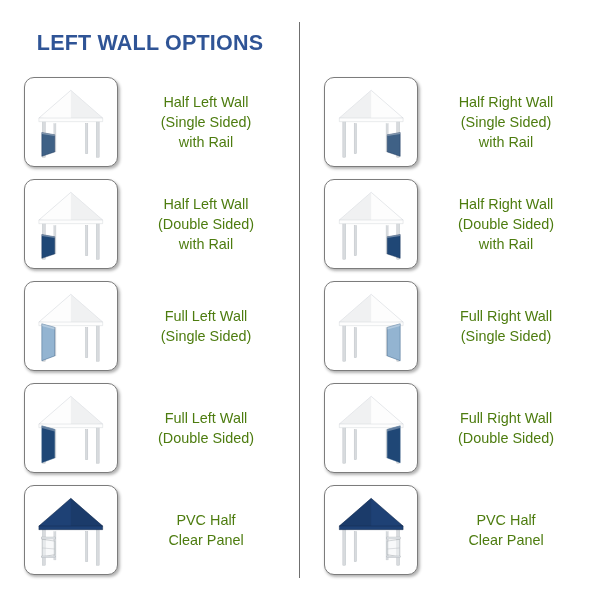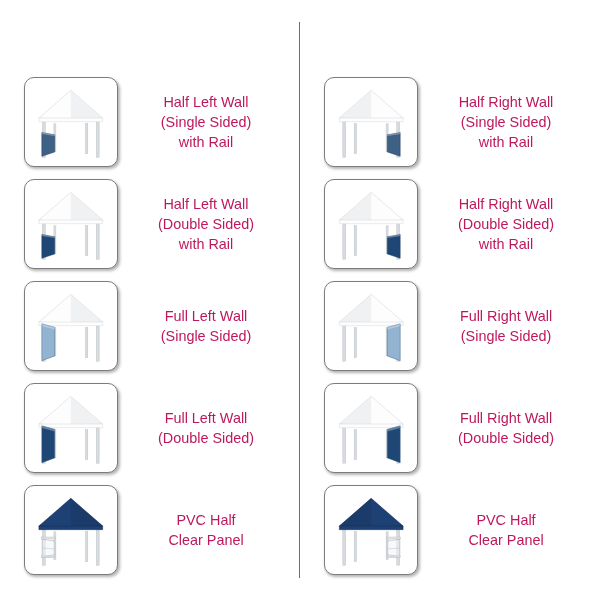--- a/index.html
+++ b/index.html
@@ -88,35 +88,36 @@
     width: 100%;
     height: 100%;
   }
 
   
   .row-label {
     flex: 1 1 auto;
     text-align: center;
     font-size: 14.4px;
     line-height: 20px;
-    color: #be185d;
+    color: #4d7c0f;
     padding-right: 10px;
     padding-left: 4px;
     white-space: pre-line;
     font-family: "Liberation Sans", sans-serif;
   }
 </style>
 </head>
 <body>
 
 <div class="page">
 
   <div class="divider"></div>
 
   <div class="column left">
+    <div class="col-title">LEFT WALL OPTIONS</div>
     <div class="rows">
         <div class="row">
           <div class="icon-card">
             <svg viewBox="0 0 100 100" preserveAspectRatio="xMidYMid meet" xmlns="http://www.w3.org/2000/svg">
               <g>
     <rect x="17.5" y="46" width="3.2" height="44" fill="#d8dbde" stroke="#b8bdc2" stroke-width="0.5"></rect>
     <rect x="78.8" y="46" width="3.2" height="44" fill="#d8dbde" stroke="#b8bdc2" stroke-width="0.5"></rect>
     <rect x="66.5" y="52" width="2.6" height="34" fill="#d8dbde" stroke="#b8bdc2" stroke-width="0.5"></rect>
     <rect x="30.5" y="52" width="2.4" height="32" fill="#d8dbde" stroke="#c3c8cc" stroke-width="0.4"></rect>
 

